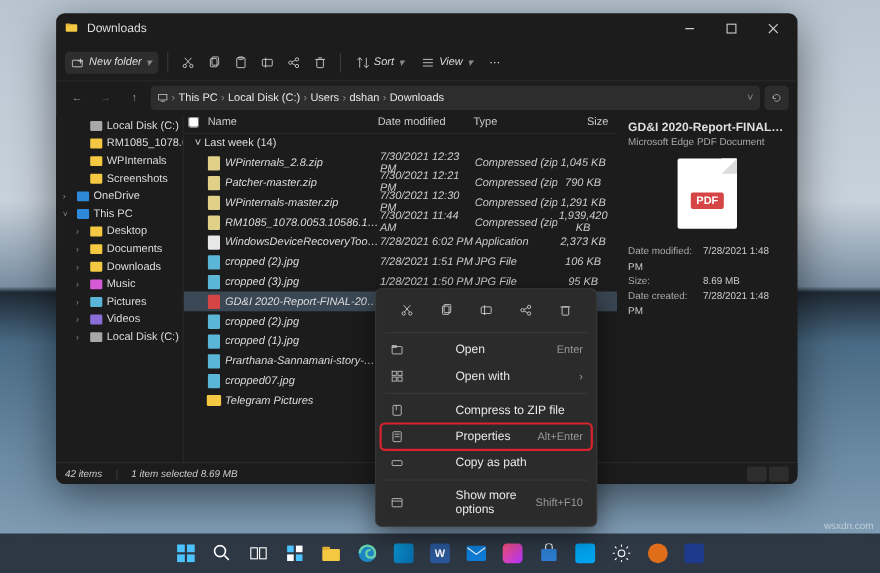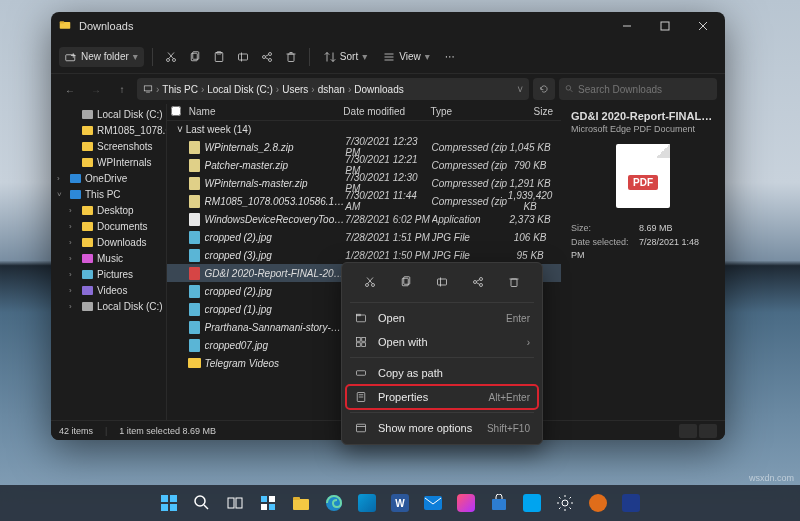--- a/index.html
+++ b/index.html
@@ -5,21 +5,21 @@
   * { margin: 0; padding: 0; box-sizing: border-box; font-family: 'Segoe UI', sans-serif; }
   body { width: 800px; height: 521px; overflow: hidden; position: relative; }
   .wallpaper { position: absolute; inset: 0; background: linear-gradient(180deg, #b8c5d1 0%, #c8d2dc 35%, #7a8fa3 50%, #1f2a35 51%, #4a6b85 60%, #6b8aa3 80%, #8aa5bc 100%); }
   .window { position: absolute; left: 51px; top: 12px; width: 674px; height: 428px; background: #1c1c1c; border-radius: 8px; box-shadow: 0 10px 40px rgba(0,0,0,.5); display: flex; flex-direction: column; color: #e8e8e8; font-size: 10px; overflow: hidden; }
   .titlebar { height: 28px; display: flex; align-items: center; padding: 0 8px; }
   .titlebar .icon { width: 14px; height: 14px; margin-right: 6px; }
   .titlebar .title { flex: 1; font-size: 11px; color: #ddd; }
   .win-controls { display: flex; gap: 2px; margin-right: -4px; }
   .win-btn { width: 36px; height: 28px; display: flex; align-items: center; justify-content: center; color: #ccc; }
   .toolbar { height: 34px; display: flex; align-items: center; padding: 0 8px; gap: 4px; border-bottom: 1px solid #2a2a2a; }
-  .tool-btn { padding: 4px 6px; background: #2d2d2d; border-radius: 4px; display: flex; align-items: center; gap: 4px; color: #ddd; font-size: 10px; }
+  .tool-btn { padding: 4px 6px; background: #2d2d2d; border-radius: 4px; display: flex; align-items: center; gap: 4px; color: #ddd; font-size: 10px; font-style: italic; }
   .tool-icon { width: 20px; height: 24px; display: flex; align-items: center; justify-content: center; color: #ddd; }
   .tool-sep { width: 1px; height: 18px; background: #3a3a3a; margin: 0 4px; }
   .addressbar { height: 30px; display: flex; align-items: center; padding: 4px 8px; gap: 4px; }
   .nav-btn { width: 22px; height: 22px; display: flex; align-items: center; justify-content: center; color: #999; }
   .crumbs { flex: 1; background: #2d2d2d; border-radius: 4px; height: 22px; display: flex; align-items: center; padding: 0 6px; gap: 3px; font-size: 10px; overflow: hidden; }
   .crumb { white-space: nowrap; }
   .chev { color: #888; }
   .refresh { width: 22px; height: 22px; background: #2d2d2d; border-radius: 4px; display: flex; align-items: center; justify-content: center; }
   .search { width: 158px; height: 22px; background: #2d2d2d; border-radius: 4px; display: flex; align-items: center; padding: 0 6px; gap: 4px; color: #888; }
   .search input { background: transparent; border: none; color: #888; font-size: 10px; width: 100%; outline: none; }
@@ -50,33 +50,33 @@
   .ico-pdf { background: #d64545; width: 11px; height: 13px; border-radius: 1px; }
   .ico-fld { background: #f4c843; width: 13px; height: 10px; border-radius: 1px; }
   .preview { width: 164px; padding: 6px 10px; font-size: 10px; color: #ddd; }
   .preview-title { font-weight: 600; font-size: 11px; white-space: nowrap; overflow: hidden; text-overflow: ellipsis; margin-bottom: 2px; }
   .preview-sub { color: #aaa; font-size: 9px; margin-bottom: 10px; }
   .preview-thumb { width: 54px; height: 64px; background: #fff; margin: 0 auto 14px; position: relative; border-radius: 2px; }
   .preview-thumb::before { content: ''; position: absolute; top: 0; right: 0; width: 14px; height: 14px; background: linear-gradient(135deg, #fff 50%, #ddd 50%); }
   .preview-thumb .pdf-badge { position: absolute; bottom: 18px; left: 50%; transform: translateX(-50%); background: #d64545; color: #fff; font-size: 10px; font-weight: 700; padding: 2px 5px; border-radius: 2px; }
   .preview-meta { font-size: 9px; line-height: 1.5; color: #ccc; }
   .preview-meta .lbl { display: inline-block; width: 68px; color: #aaa; }
-  .statusbar { height: 20px; background: #1c1c1c; border-top: 1px solid #2a2a2a; display: flex; align-items: center; padding: 0 8px; font-size: 9px; color: #ccc; gap: 12px; }
+  .statusbar { height: 20px; background: #1c1c1c; border-top: 1px solid #2a2a2a; display: flex; align-items: center; padding: 0 8px; font-size: 9px; color: #ccc; gap: 12px; font-style: italic; }
   .statusbar .sp { flex: 1; }
   .view-toggle { display: flex; gap: 2px; }
   .vt { width: 18px; height: 14px; background: #2d2d2d; border-radius: 2px; }
 
   
   .ctxmenu { position: absolute; left: 341px; top: 262px; width: 202px; background: #2b2b2b; border: 1px solid #3a3a3a; border-radius: 6px; padding: 4px; box-shadow: 0 8px 24px rgba(0,0,0,.5); font-size: 11px; color: #e8e8e8; z-index: 10; }
   .ctx-icons { display: flex; justify-content: space-around; padding: 4px 6px 6px; }
   .ctx-ico { width: 22px; height: 22px; display: flex; align-items: center; justify-content: center; color: #ddd; border-radius: 4px; }
   .ctx-sep { height: 1px; background: #3a3a3a; margin: 3px 4px; }
   .ctx-item { display: flex; align-items: center; padding: 5px 8px; gap: 10px; border-radius: 4px; }
   .ctx-item .ic { width: 14px; height: 14px; display: flex; align-items: center; justify-content: center; color: #ccc; }
-  .ctx-item .lbl { flex: 1; }
+  .ctx-item .lbl { flex: 1; margin-left: 36px; }
   .ctx-item .sc { font-size: 10px; color: #999; }
   .ctx-item.hl { outline: 2px solid #d9232e; outline-offset: -1px; }
 
   
   .taskbar { position: absolute; left: 0; right: 0; bottom: 0; height: 36px; background: rgba(30,38,48,.85); backdrop-filter: blur(10px); display: flex; align-items: center; justify-content: center; gap: 5px; }
   .tb-item { width: 28px; height: 28px; border-radius: 4px; display: flex; align-items: center; justify-content: center; }
   .watermark { position: absolute; right: 6px; bottom: 38px; font-size: 9px; color: rgba(255,255,255,.5); }
 
   .svg-sm { width: 12px; height: 12px; }
   .svg-xs { width: 10px; height: 10px; }
@@ -213,27 +213,20 @@
       <span class="crumb">Downloads</span>
       <span style="flex:1"></span>
         <span class="chev">˅</span>
     </div>
     <div class="refresh">
       <svg class="svg-xs" viewBox="0 0 16 16">
           <path d="M3 8a5 5 0 1 1 2 4" fill="none" stroke="#ccc"></path>
           <polyline points="3,5 3,9 7,9" fill="none" stroke="#ccc"></polyline>
         </svg>
     </div>
-    <div class="search">
-      <svg class="svg-xs" viewBox="0 0 16 16">
-          <circle cx="6" cy="6" r="4" fill="none" stroke="#888"></circle>
-          <line x1="9" y1="9" x2="13" y2="13" stroke="#888"></line>
-        </svg>
-      <input placeholder="Search Downloads" style="">
-    </div>
   </div>
 
   <div class="main">
     <div class="sidebar" id="sidebar">
         <div class="sb-item" style="padding-left: 18px;">
           <span class="exp"></span>
           <span class="sb-icon">
             <span style="display:inline-block;width:11px;height:9px;background:#a8a8a8;border-radius:1px"></span>
           </span>
           <span>Local Disk (C:)</span>
@@ -243,28 +236,28 @@
           <span class="sb-icon">
             <span style="display:inline-block;width:11px;height:9px;background:#f4c843;border-radius:1px"></span>
           </span>
           <span>RM1085_1078.0…</span>
         </div>
         <div class="sb-item" style="padding-left: 18px;">
           <span class="exp"></span>
           <span class="sb-icon">
             <span style="display:inline-block;width:11px;height:9px;background:#f4c843;border-radius:1px"></span>
           </span>
+          <span>WPInternals</span>
+        </div>
+        <div class="sb-item" style="padding-left: 18px;">
+          <span class="exp"></span>
+          <span class="sb-icon">
+            <span style="display:inline-block;width:11px;height:9px;background:#f4c843;border-radius:1px"></span>
+          </span>
           <span>Screenshots</span>
-        </div>
-        <div class="sb-item" style="padding-left: 18px;">
-          <span class="exp"></span>
-          <span class="sb-icon">
-            <span style="display:inline-block;width:11px;height:9px;background:#f4c843;border-radius:1px"></span>
-          </span>
-          <span>WPInternals</span>
         </div>
         <div class="sb-item" style="padding-left: 6px;">
           <span class="exp">›</span>
           <span class="sb-icon">
             <span style="display:inline-block;width:11px;height:9px;background:#2d88d8;border-radius:1px"></span>
           </span>
           <span>OneDrive</span>
         </div>
         <div class="sb-item" style="padding-left: 6px;">
           <span class="exp">˅</span>
@@ -452,36 +445,37 @@
               <span class="fn">cropped07.jpg</span>
               <span class="fd">7/28/20</span>
               <span class="ft"></span>
               <span class="fs"></span>
             </div>
             <div class="file-row">
               <span style="width:20px"></span>
               <span class="fi">
                 <span class="ico-fld"></span>
               </span>
-              <span class="fn">Telegram Videos</span>
+              <span class="fn">Telegram Pictures</span>
               <span class="fd"></span>
               <span class="ft"></span>
               <span class="fs"></span>
             </div>
           </div>
       </div>
       <div class="preview">
         <div class="preview-title">GD&amp;I 2020-Report-FINAL-20…</div>
         <div class="preview-sub">Microsoft Edge PDF Document</div>
         <div class="preview-thumb">
           <div class="pdf-badge">PDF</div>
         </div>
         <div class="preview-meta" id="pmeta">
+            <div><span class="lbl">Date modified:</span><span>7/28/2021 1:48 PM</span></div>
             <div><span class="lbl">Size:</span><span>8.69 MB</span></div>
-            <div><span class="lbl">Date selected:</span><span>7/28/2021 1:48 PM</span></div>
+            <div><span class="lbl">Date created:</span><span>7/28/2021 1:48 PM</span></div>
           </div>
       </div>
     </div>
   </div>
 
   <div class="statusbar">
     <span>42 items</span>
     <span style="color:#444">|</span>
     <span>1 item selected  8.69 MB</span>
     <span class="sp"></span>
@@ -550,35 +544,44 @@
           <rect x="9" y="9" width="5" height="5" fill="none" stroke="#ccc"></rect>
         </svg>
       </span>
     <span class="lbl">Open with</span>
     <span class="sc">›</span>
   </div>
   <div class="ctx-sep"></div>
   <div class="ctx-item">
     <span class="ic">
         <svg class="svg-sm" viewBox="0 0 16 16">
-          <rect x="2" y="5" width="12" height="6" fill="none" stroke="#ccc" rx="1"></rect>
+          <rect x="3" y="2" width="10" height="12" fill="none" stroke="#ccc" rx="1"></rect>
+          <line x1="7" y1="2" x2="7" y2="8" stroke="#ccc"></line>
         </svg>
       </span>
-    <span class="lbl">Copy as path</span>
+    <span class="lbl">Compress to ZIP file</span>
   </div>
   <div class="ctx-item hl">
     <span class="ic">
         <svg class="svg-sm" viewBox="0 0 16 16">
           <rect x="3" y="2" width="10" height="12" fill="none" stroke="#ccc" rx="1"></rect>
           <line x1="5" y1="5" x2="11" y2="5" stroke="#ccc"></line>
           <line x1="5" y1="8" x2="11" y2="8" stroke="#ccc"></line>
         </svg>
       </span>
     <span class="lbl">Properties</span>
     <span class="sc">Alt+Enter</span>
+  </div>
+  <div class="ctx-item">
+    <span class="ic">
+        <svg class="svg-sm" viewBox="0 0 16 16">
+          <rect x="2" y="5" width="12" height="6" fill="none" stroke="#ccc" rx="1"></rect>
+        </svg>
+      </span>
+    <span class="lbl">Copy as path</span>
   </div>
   <div class="ctx-sep"></div>
   <div class="ctx-item">
     <span class="ic">
         <svg class="svg-sm" viewBox="0 0 16 16">
           <rect x="2" y="3" width="12" height="10" fill="none" stroke="#ccc" rx="1"></rect>
           <line x1="2" y1="6" x2="14" y2="6" stroke="#ccc"></line>
         </svg>
       </span>
     <span class="lbl">Show more options</span>

